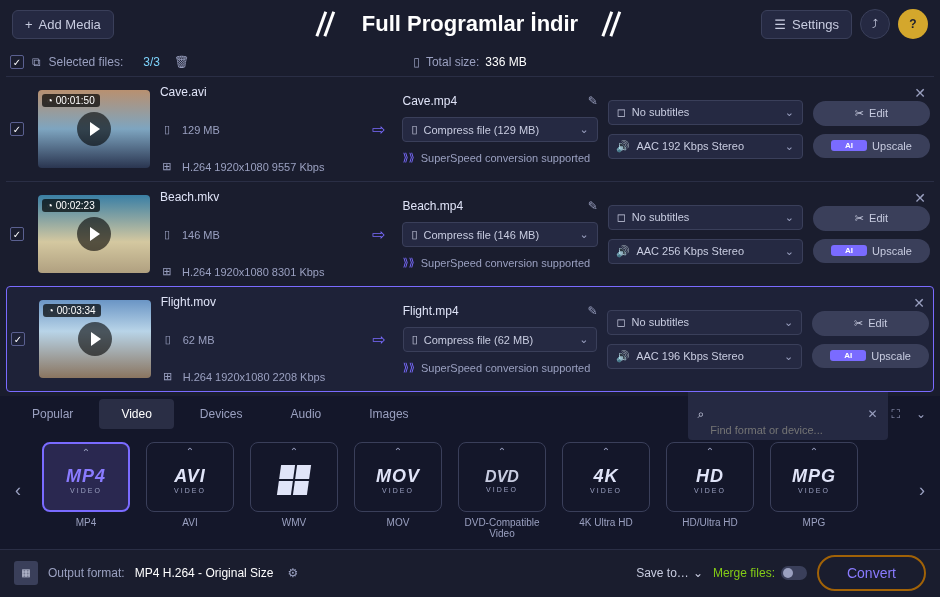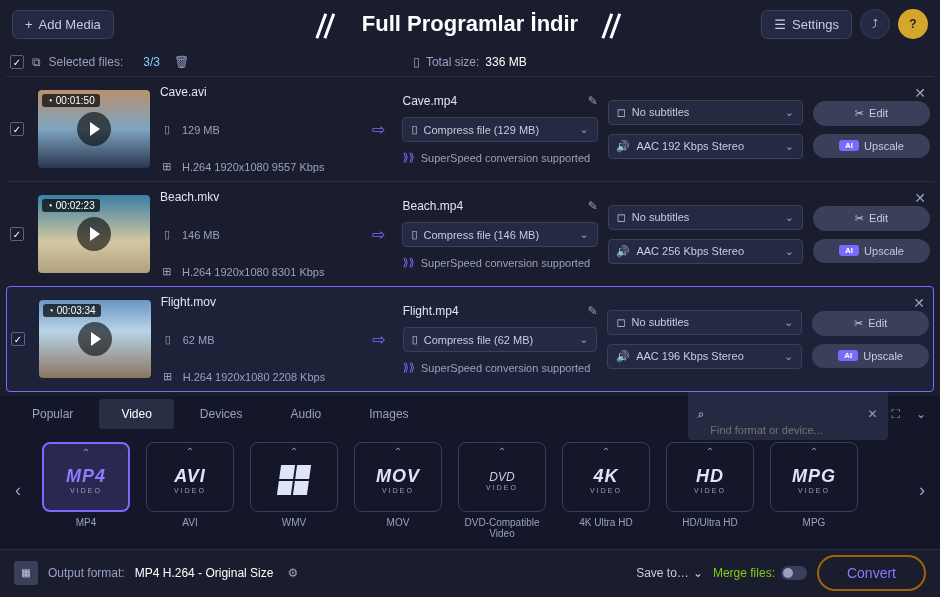--- a/index.html
+++ b/index.html
@@ -34,21 +34,21 @@
   color: #c8cce0;
 }
 .app-title {
   position: absolute;
   left: 50%;
   transform: translateX(-50%);
   font-size: 22px;
   font-weight: bold;
   color: #fff;
   display: flex;
-  align-items: center;
+  align-items: flex-start;
   gap: 20px;
 }
 .title-stripes {
   display: inline-block;
   width: 30px;
   height: 22px;
   position: relative;
 }
 .title-stripes::before, .title-stripes::after {
   content: '';
@@ -274,21 +274,21 @@
   cursor: pointer;
   display: flex;
   align-items: center;
   justify-content: center;
   gap: 5px;
 }
 .ai-badge {
   background: #7a6bff;
   color: #fff;
   font-size: 8px;
-  padding: 1px 6px;
+  padding: 1px 14px;
   border-radius: 3px;
   font-weight: bold;
 }
 .close-row {
   position: absolute;
   top: 8px;
   right: 8px;
   cursor: pointer;
   color: #9aa0c0;
   font-size: 14px;
@@ -398,21 +398,21 @@
 }
 .fmt-label { font-size: 10px; color: #9aa0c0; text-align: center; }
 .win-logo {
   display: grid;
   grid-template-columns: 14px 14px;
   grid-template-rows: 14px 14px;
   gap: 2px;
   transform: skewX(-8deg);
 }
 .win-logo div { background: #e0e4f8; }
-.dvd-logo { font-size: 12px; font-weight: normal; font-style: italic; }
+.dvd-logo { font-size: 16px; font-weight: bold; font-style: italic; }
 
 
 .bottom-bar {
   height: 46px;
   display: flex;
   align-items: center;
   padding: 0 14px;
   gap: 10px;
   background: #1a1d2e;
   border-top: 1px solid #2a2e45;

